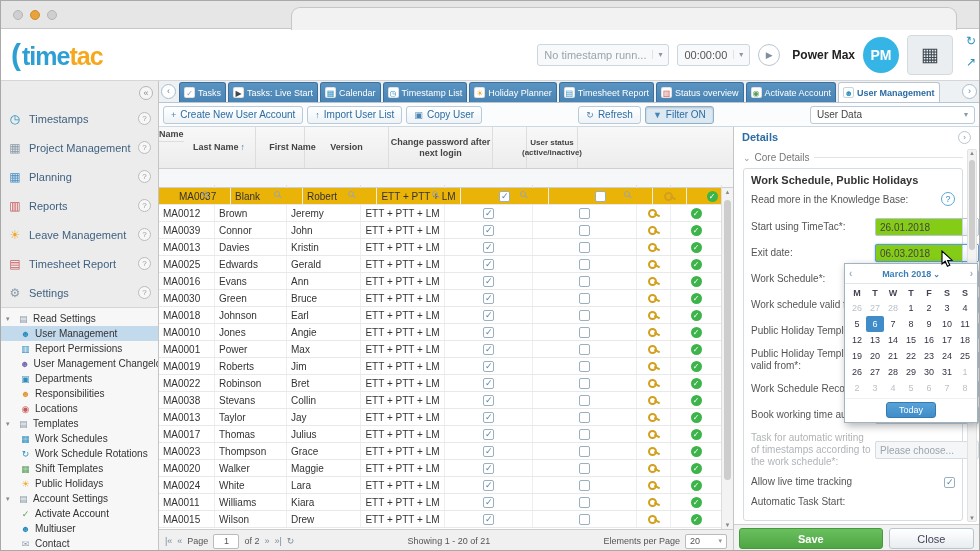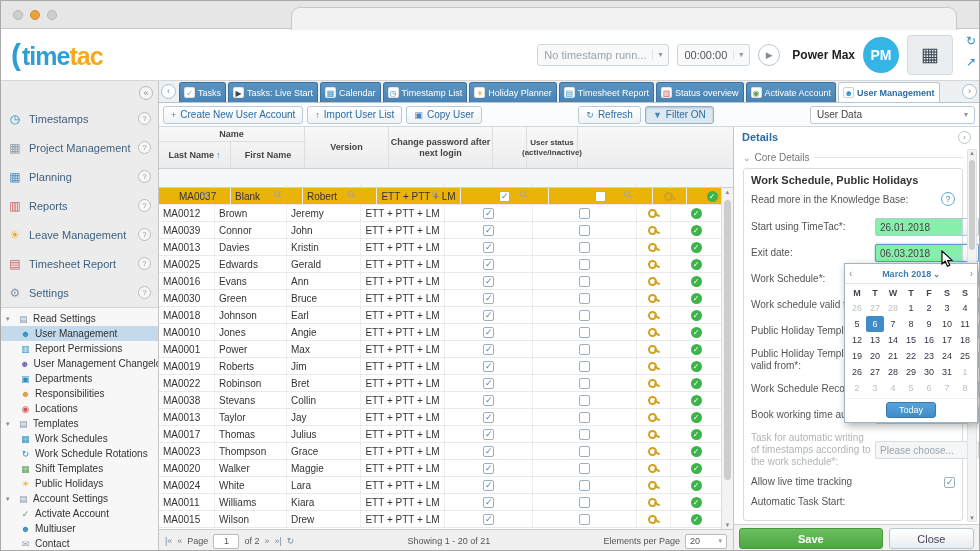--- a/index.html
+++ b/index.html
@@ -67,21 +67,21 @@
 
   .content { flex:1; display:flex; min-height:0; }
 
   
   .table-area { width:575px; flex:none; display:flex; flex-direction:column; border-right:1px solid #c5c5c5; background:#fff; }
   .c1{width:56px;flex:none}.c2{width:72px;flex:none}.c3{width:74px;flex:none}.c4{width:84px;flex:none}
   .c5{width:88px;flex:none}.c6{width:104px;flex:none}.c7{width:34px;flex:none}.c8{width:51px;flex:none}.cg{width:146px;flex:none}
   .tbl-head { display:flex; height:42px; background:linear-gradient(#f8f8f8,#ececec); border-bottom:1px solid #cfcfcf; font-weight:bold; color:#444; font-size:9px; }
   .hcell { display:flex; align-items:center; justify-content:center; text-align:center; border-right:1px solid #ddd; line-height:1.15; padding:0 1px; }
   .hcell.c8 { font-size:8px; }
-  .cg { display:flex; flex-direction:column; border-right:1px solid #ddd; }
+  .cg { display:flex; flex-direction:row; border-right:1px solid #ddd; }
   .hgroup-title { height:15px; border-bottom:1px solid #ddd; display:flex; align-items:center; justify-content:center; }
   .hgroup-cols { flex:1; display:flex; }
   .hgroup-cols .hcell:last-child { border-right:none; }
   .sort { color:#4a84b4; margin-left:2px; }
   .hcorner { width:12px; flex:none; }
   .filter-row { display:flex; height:19px; background:#f5f7f8; border-bottom:1px solid #cfcfcf; align-items:center; }
   .fcell { display:flex; align-items:center; justify-content:center; border-right:1px solid #e2e2e2; height:100%; padding:0 2px;margin-top:32px; }
   .filter-input { flex:1; height:13px; border:1px solid #c9d4dc; background:#fff; border-radius:2px; display:flex; align-items:center; justify-content:flex-end; padding-right:3px; }
   .mag { width:6px; height:6px; border:1px solid #9aa7b0; border-radius:50%; position:relative; display:inline-block; }
   .mag::after { content:""; position:absolute; width:4px; height:1px; background:#9aa7b0; transform:rotate(45deg); right:-3px; bottom:-1px; }
@@ -117,21 +117,21 @@
   .section-label { display:flex; align-items:center; gap:4px; color:#777; margin:3px 0 5px 0; }
   .section-label .chev { color:#999; font-size:9px; }
   .section-label .hline { flex:1; height:1px; background:#e0e4e8; }
   .ws-box { border:1px solid #d5dde3; border-radius:3px; padding:5px 7px 4px 7px; }
   .ws-title { font-weight:bold; color:#333; font-size:11px; margin-bottom:6px; }
   .kb-row { display:flex; align-items:center; justify-content:space-between; margin-bottom:12px; color:#555; }
   .q-circle { width:14px; height:14px; border-radius:50%; border:1px solid #5aa7d6; color:#3a8fc4; font-size:9px; text-align:center; line-height:12px; }
   .field-row { display:flex; align-items:center; justify-content:space-between; margin:8px 0; gap:4px; }
   .field-label { width:120px; line-height:1.2; flex:none; }
   .field-row.disabled .field-label { color:#b0b4b8; }
-  .ctl-date { width:104px; height:18px; border:1px solid #b5c7d6; border-radius:2px; display:flex; align-items:center; background:#86efac; flex:none; }
+  .ctl-date { width:104px; height:18px; border:1px solid #b5c7d6; border-radius:2px; display:flex; align-items:center; background:#84cc16; flex:none; }
   .ctl-date .di-text { flex:1; padding-left:4px; color:#444; }
   .ctl-date .di-btn { width:16px; height:100%; border-left:1px solid #c9d4dc; background:linear-gradient(#fff,#e9eef2); color:#6a7e8e; font-size:9px; display:flex; align-items:center; justify-content:center; }
   .ctl-date.focused { border-color:#5a9bd4; box-shadow:0 0 2px rgba(90,155,212,.8); }
   .ctl-text { width:104px; height:18px; border:1px solid #b5c7d6; border-radius:2px; background:#fff; padding-left:4px; line-height:16px; color:#444; flex:none; }
   .ghost { width:104px; height:18px; border:1px solid #c9d4dc; border-radius:2px; background:#fff; flex:none; }
   .dis-select { width:104px; height:18px; border:1px solid #d5dde3; border-radius:2px; background:#f4f6f8; color:#9aa5ad; display:flex; align-items:center; justify-content:space-between; padding:0 4px; flex:none; }
   .dis-select .arrow { font-size:7px; color:#b5bfc7; }
   .det-scrollbar { position:absolute; right:2px; top:2px; bottom:2px; width:10px; background:#f3f3f3; border:1px solid #e2e2e2; border-radius:2px; }
   .det-scrollbar .arr { position:absolute; left:0; width:100%; text-align:center; font-size:6px; color:#888; }
   .det-scrollbar .arr.up{top:0} .det-scrollbar .arr.dn{bottom:0}

